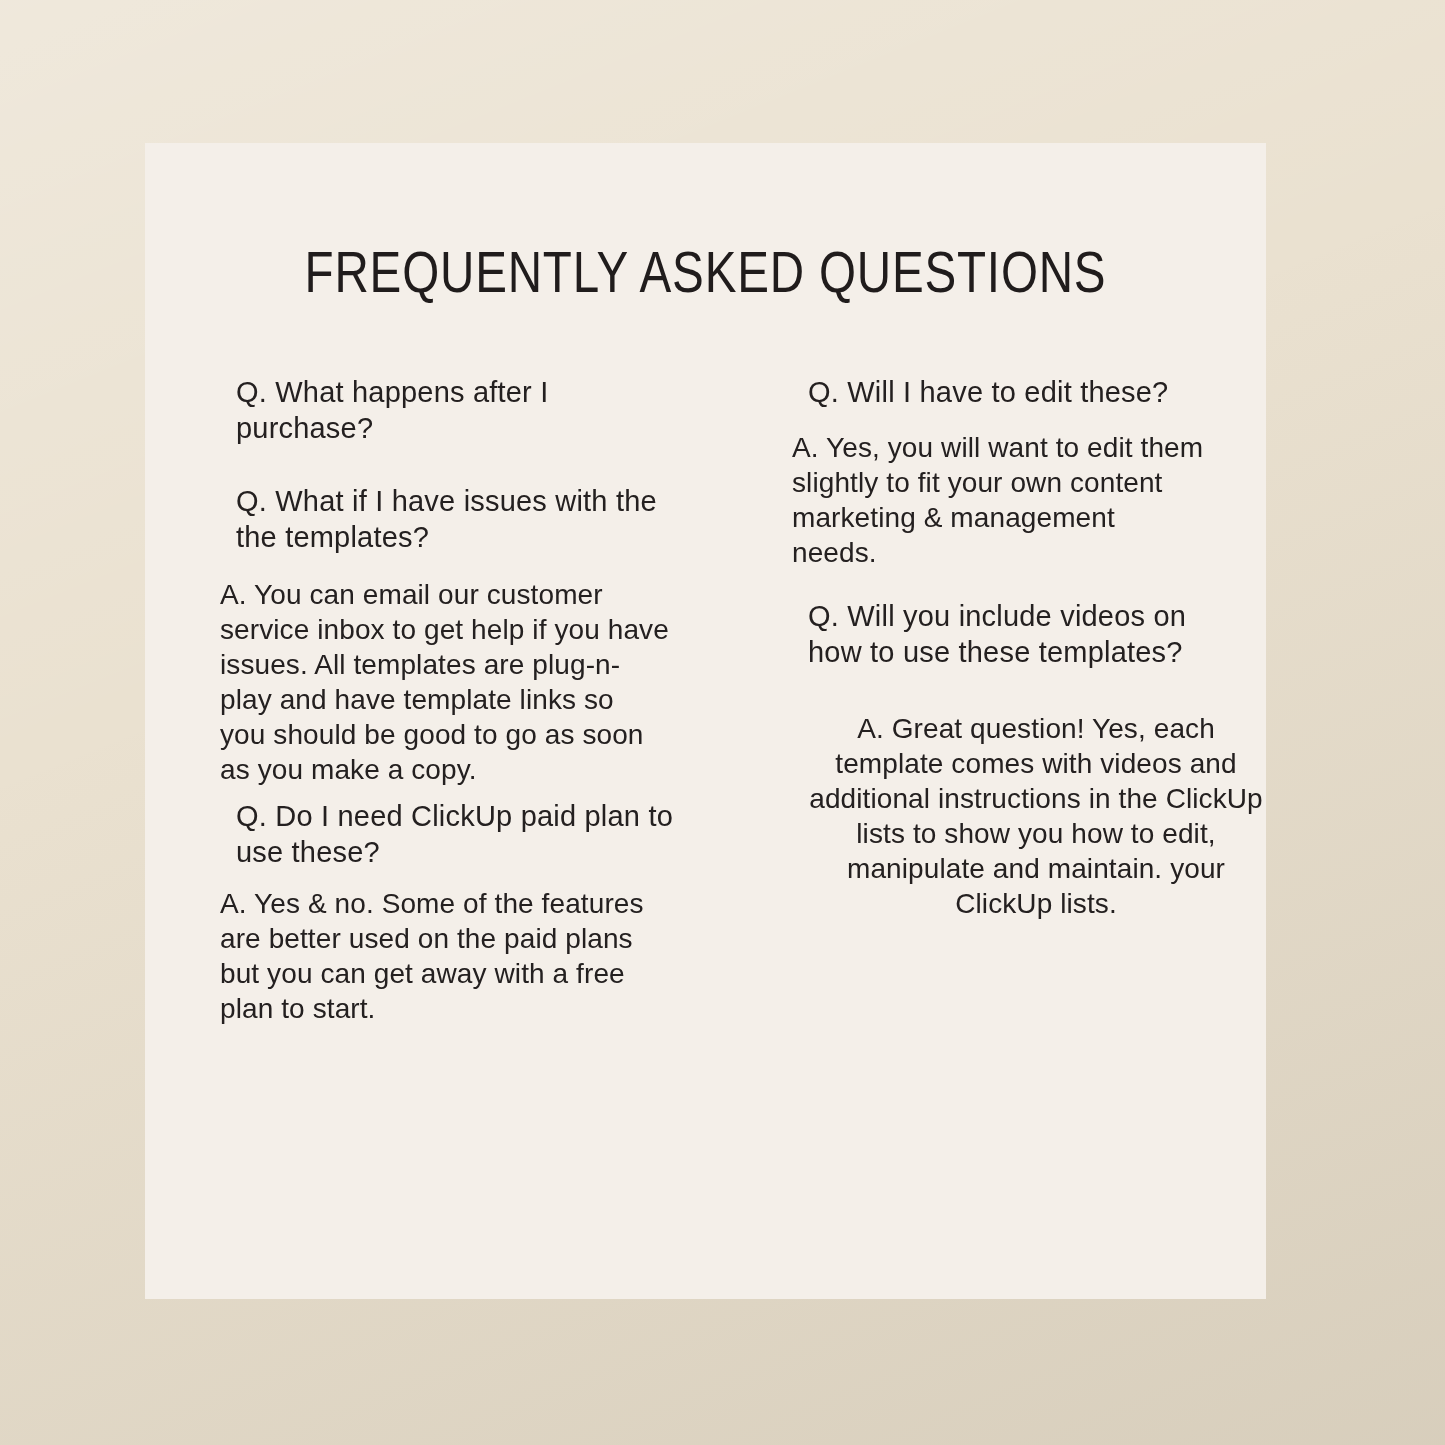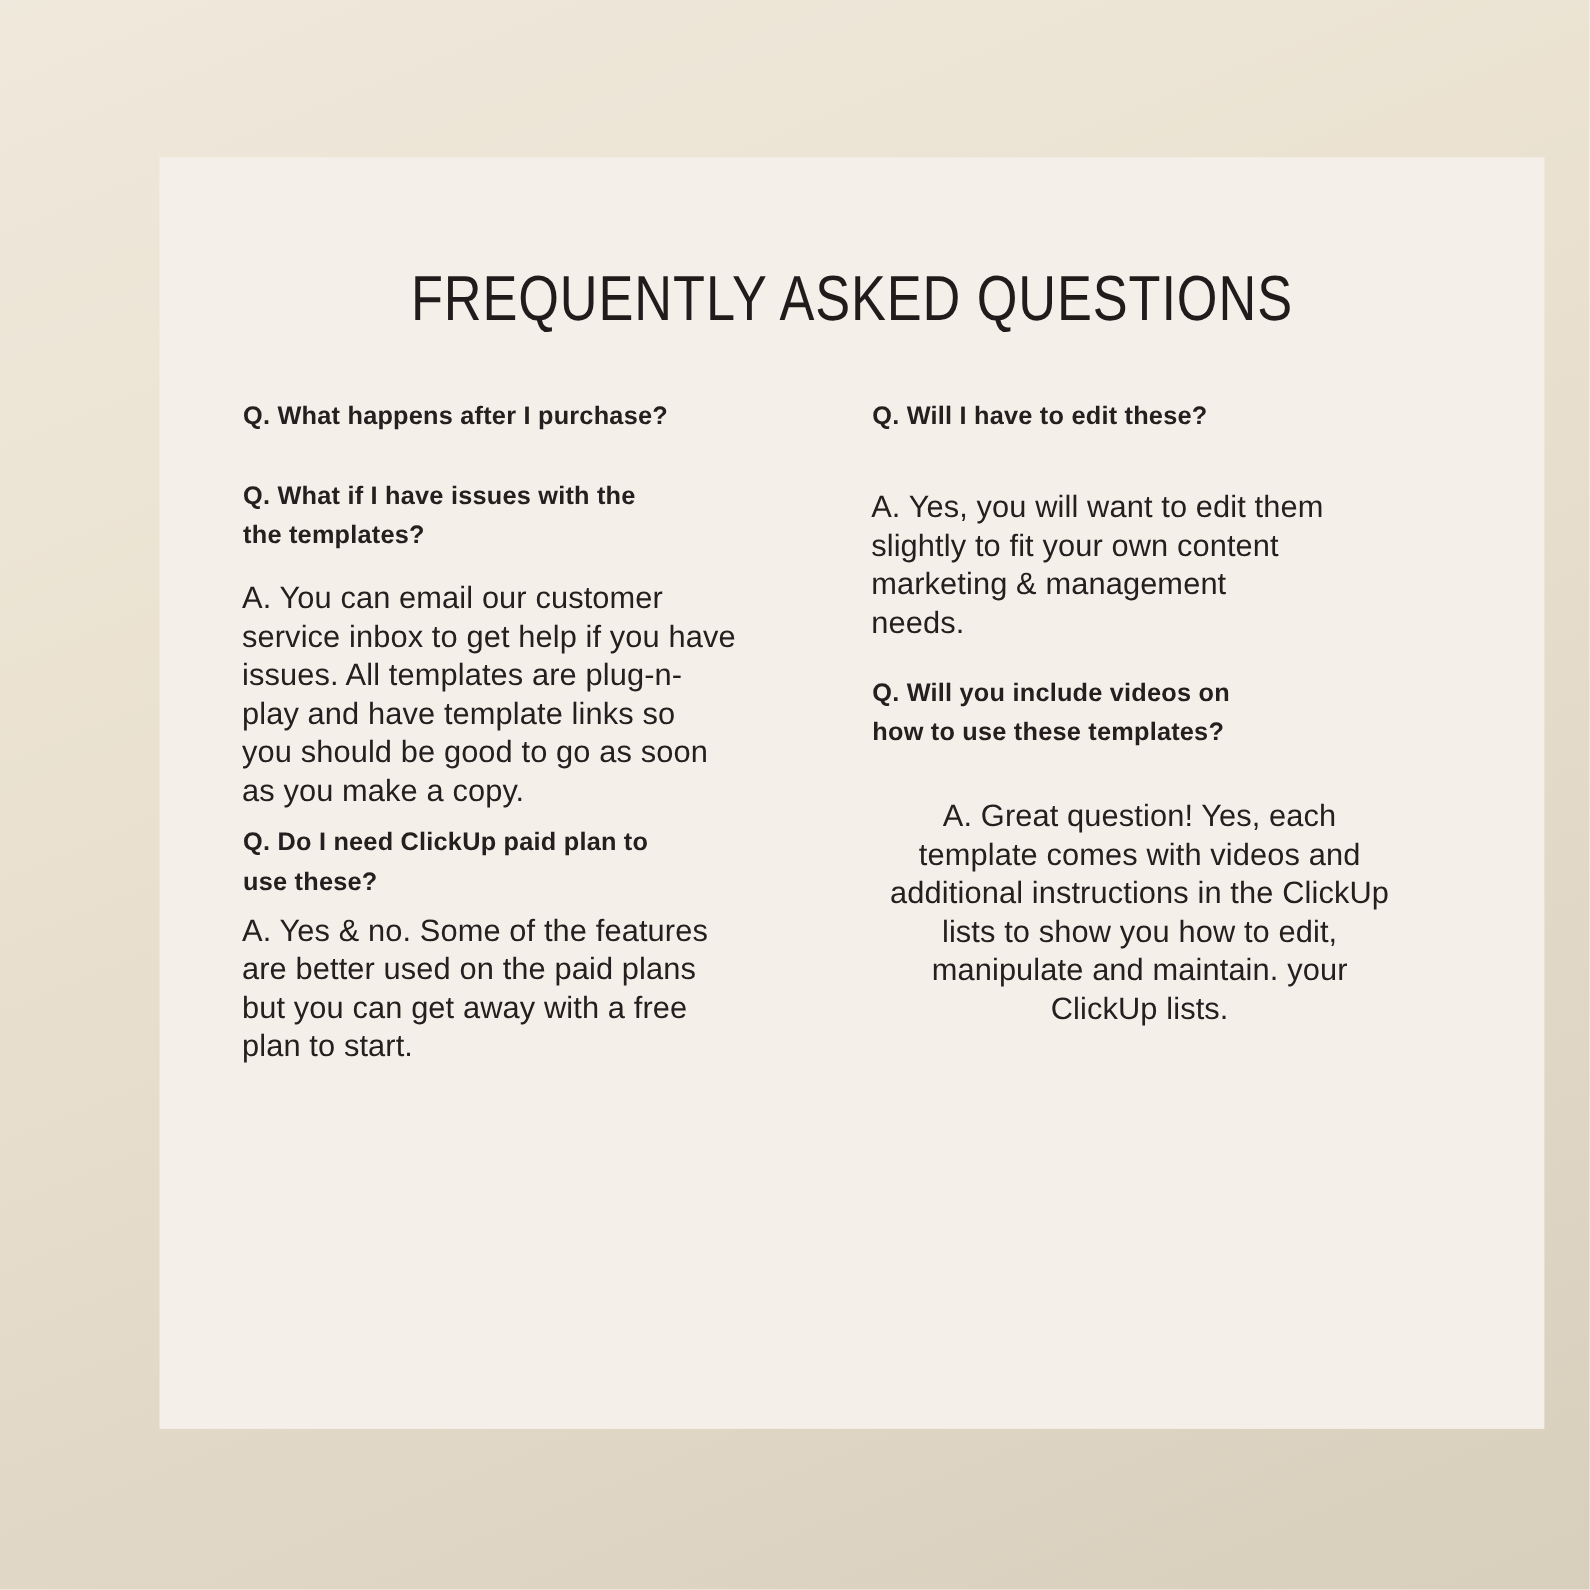--- a/index.html
+++ b/index.html
@@ -25,21 +25,21 @@
         rgba(255,255,255,0.25) 0%,
         rgba(255,255,255,0.00) 38%,
         rgba(120,108,84,0.10) 78%,
         rgba(120,108,84,0.16) 100%),
       var(--outer-bg);
   }
   .card {
     position: absolute;
     left: 145px;
     top: 143px;
-    width: 1259px;
+    width: 1121px;
     height: 1156px;
     background: var(--card-bg);
   }
   .title {
     position: absolute;
     top: 100px;
     left: 0;
     width: 100%;
     margin: 0;
     text-align: center;
@@ -52,42 +52,42 @@
     transform-origin: 50% 50%;
     white-space: nowrap;
   }
   .col {
     position: absolute;
     top: 215px;
   }
   .col-left  { left: 75px;  width: 478px; }
   .col-right { left: 647px; width: 488px; }
   .question {
-    margin: 1px;
-    font-weight: 700;
-    font-size: 23px;
+    margin: 16px;
+    font-weight: 400;
+    font-size: 29px;
     line-height: 36px;
     letter-spacing: 0.2px;
     white-space: pre-line;
   }
   .answer {
     margin: 0;
     font-weight: 400;
     font-size: 28px;
     line-height: 35px;
     letter-spacing: 0.1px;
     white-space: pre-line;
   }
   
   .l-a1 { margin-top: 33px; }
   .l-q2 { margin-top: 37px; }
   .l-a2 { margin-top: 22px; }
   .l-q3 { margin-top: 11px; }
   .l-a3 { margin-top: 9px; }
-  .r-a1 { margin-top: 48px; }
+  .r-a1 { margin-top: 20px; }
   .r-q2 { margin-top: 28px; }
   .r-a2 { margin-top: 41px; text-align: center; }
 </style>
 </head>
 <body>
 
 <div class="canvas">
   <div class="card">
 
     <h1 class="title">FREQUENTLY ASKED QUESTIONS</h1>

